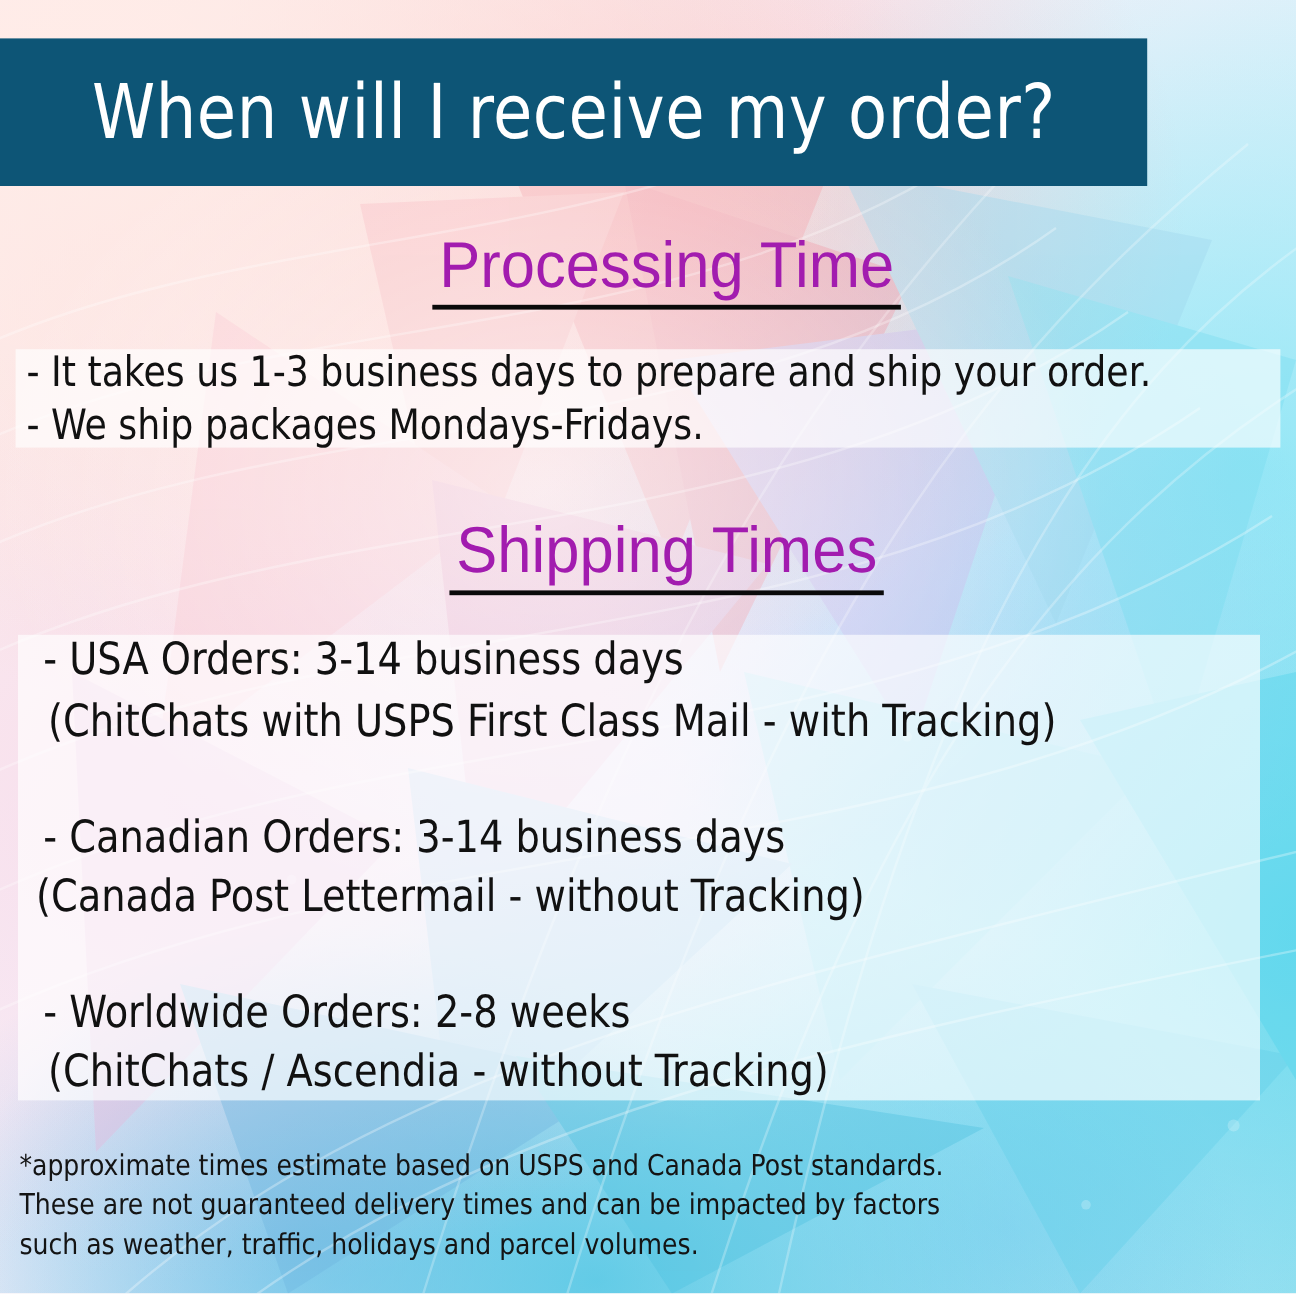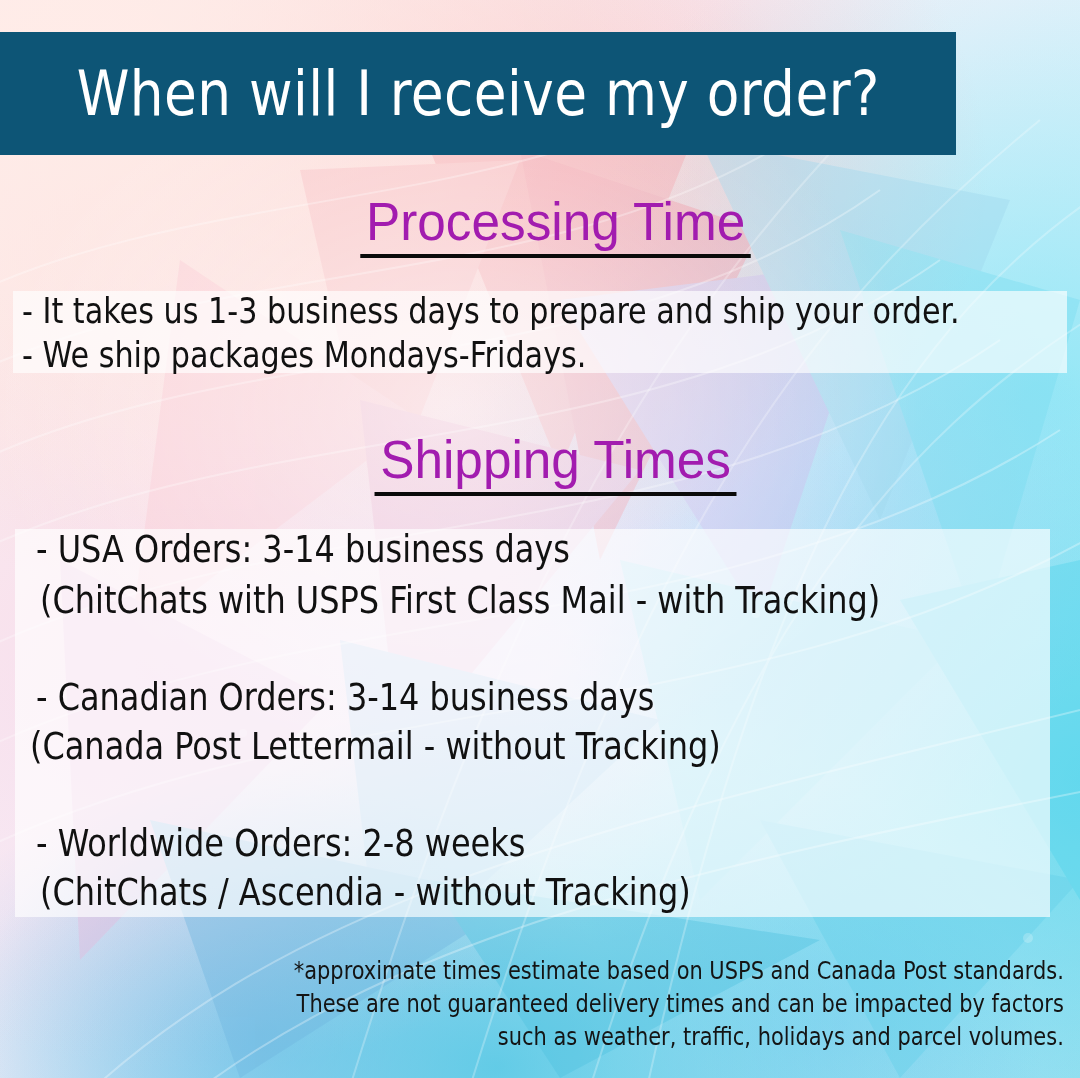--- a/index.html
+++ b/index.html
@@ -149,21 +149,21 @@
   #can-line-1  { left: 36px; top: 679px; }
   #can-line-2  { left: 30px; top: 728px; }
   #wld-line-1  { left: 36px; top: 825px; }
   #wld-line-2  { left: 40px; top: 874px; }
 
   .footnote {
     position: absolute;
     left: 0;
     top: 955px;
     width: 1080px;
-    text-align: right;
+    text-align: left;
     color: #141414;
     font-size: 24px;
     line-height: 33px;
     font-weight: 400;
     font-family: "DejaVu Sans Condensed", "Liberation Sans Narrow", "Liberation Sans", sans-serif;
   }
   .footnote div { transform: scaleX(0.97); }
 </style>
 </head>
 <body>

